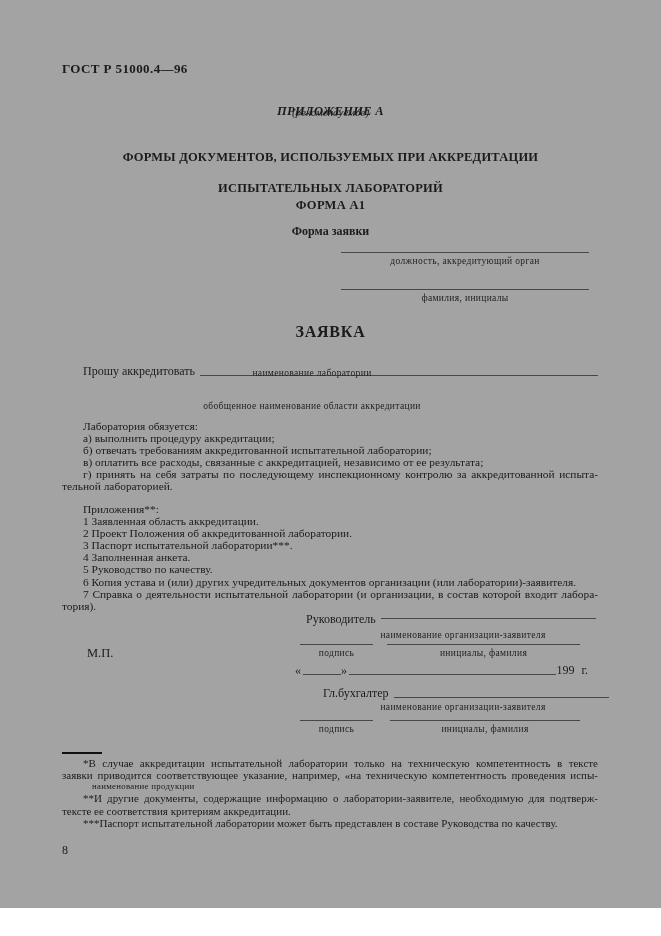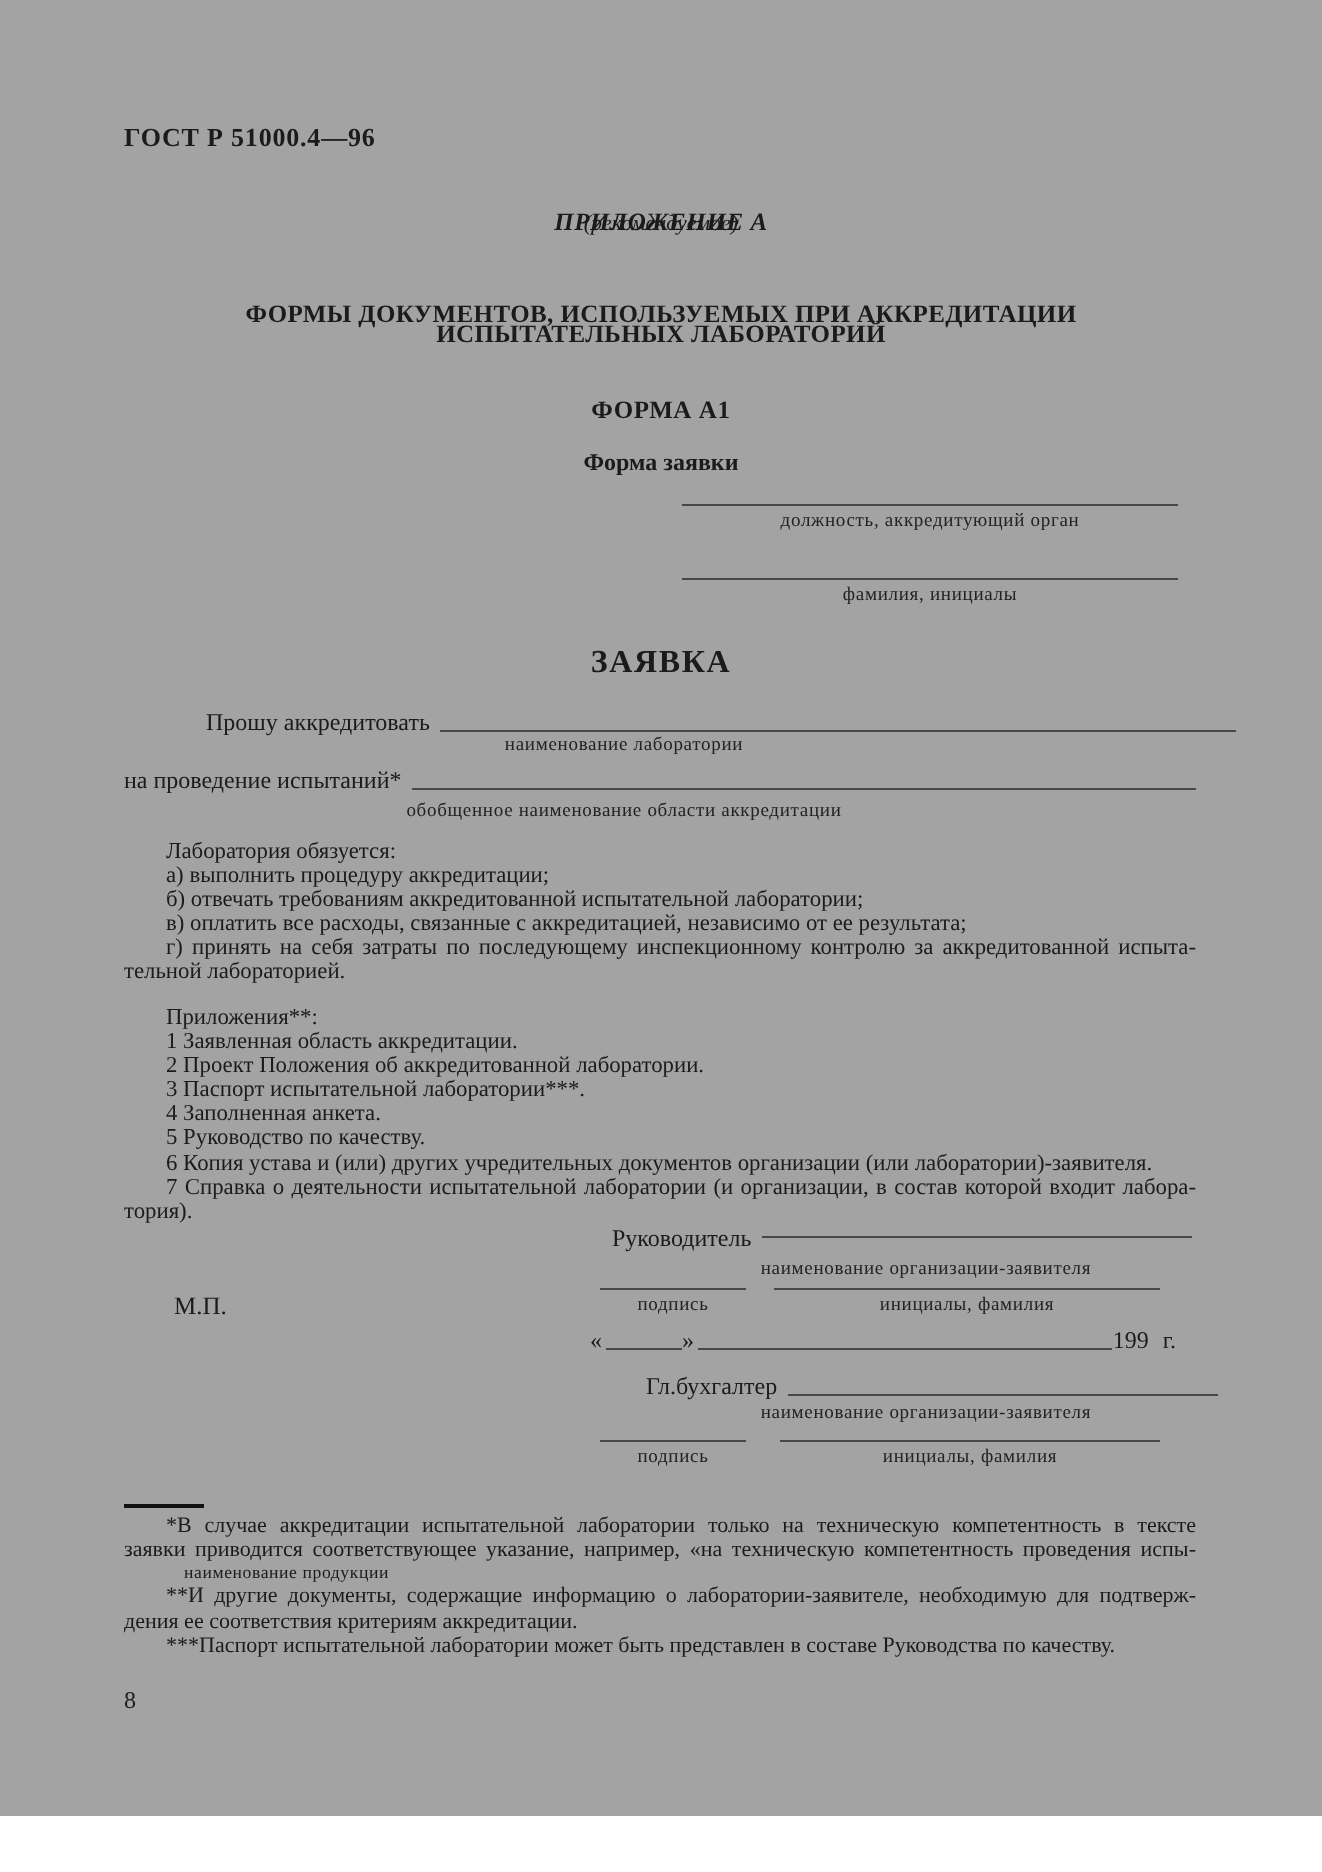--- a/index.html
+++ b/index.html
@@ -11,41 +11,41 @@
     font-family: "Liberation Serif", serif;
     overflow: hidden;
   }
   .abs { position: absolute; }
   .center { left: 0; width: 661px; text-align: center; }
 
   .doc-code { left: 62px; top: 61px; font-size: 13px; font-weight: 700; letter-spacing: 0.4px; }
   .appendix { top: 92px; font-size: 12.5px; font-weight: 700; font-style: italic; letter-spacing: 0.3px; margin-top: 12px; }
   .appendix-note { top: 106px; font-size: 11px; font-style: italic; }
   .title1 { top: 150px; font-size: 12.5px; font-weight: 700; letter-spacing: 0.2px; }
-  .title2 { top: 160px; font-size: 12.5px; font-weight: 700; letter-spacing: 0.2px; }
+  .title2 { top: 181px; font-size: 12.5px; font-weight: 700; letter-spacing: 0.2px; }
   .form-code { top: 198px; font-size: 12.5px; font-weight: 700; letter-spacing: 0.3px; }
   .form-title { top: 224px; font-size: 12px; font-weight: 700; }
   .zayavka { top: 323px; font-size: 16px; font-weight: 700; letter-spacing: 0.8px; }
 
   .rule { border-top: 1px solid #474747; height: 0; }
   .cap { font-size: 9.5px; letter-spacing: 0.35px; text-align: center; white-space: nowrap; color: #222; }
 
   .appr-line-1 { left: 341px; top: 252px; width: 248px; }
   .appr-cap-1  { left: 341px; top: 256px; width: 248px; }
   .appr-line-2 { left: 341px; top: 289px; width: 248px; }
   .appr-cap-2  { left: 341px; top: 293px; width: 248px; }
 
   .row { display: flex; align-items: flex-end; font-size: 12px; line-height: 14px; }
   .row .lbl { white-space: nowrap; }
   .row .fill { flex: 1; border-bottom: 1px solid #474747; margin: 0 0 2px 5px; height: 0; }
   .blank { border-bottom: 1px solid #474747; margin: 0 0 2px 2px; height: 0; }
   .blank-short { width: 38px; }
   .blank-long { flex: 1; }
 
-  .request-row { left: 83px; top: 354px; width: 515px; margin-left: 20px; }
+  .request-row { left: 83px; top: 364px; width: 515px; }
   .request-cap { left: 232px; top: 368px; width: 160px; }
   .scope-row   { left: 62px; top: 383px; width: 536px; }
   .scope-cap   { left: 200px; top: 401px; width: 224px; }
 
   .txt { font-size: 11.4px; line-height: 12.1px; }
   .txt .ln { white-space: nowrap; }
   .ind { padding-left: 21px; }
   .j { text-align: justify; text-align-last: justify; }
 
   .obligations { left: 62px; top: 420px; width: 536px; }
@@ -97,24 +97,20 @@
   <div class="abs cap appr-cap-2">фамилия, инициалы</div>
 
   <div class="abs center zayavka">ЗАЯВКА</div>
 
   <div class="abs row request-row">
     <span class="lbl">Прошу аккредитовать</span>
     <span class="fill"></span>
   </div>
   <div class="abs cap request-cap">наименование лаборатории</div>
 
-  <div class="abs row scope-row">
-    <span class="lbl">на проведение испытаний*</span>
-    <span class="fill"></span>
-  </div>
   <div class="abs cap scope-cap">обобщенное наименование области аккредитации</div>
 
   <div class="abs txt obligations">
     <div class="ln ind">Лаборатория обязуется:</div>
     <div class="ln ind">а) выполнить процедуру аккредитации;</div>
     <div class="ln ind">б) отвечать требованиям аккредитованной испытательной лаборатории;</div>
     <div class="ln ind">в) оплатить все расходы, связанные с аккредитацией, независимо от ее результата;</div>
     <div class="ln ind j">г) принять на себя затраты по последующему инспекционному контролю за аккредитованной испыта-</div>
     <div class="ln">тельной лабораторией.</div>
   </div>
@@ -161,19 +157,19 @@
   <div class="abs rule sl-2b"></div>
   <div class="abs cap sc-2a">подпись</div>
   <div class="abs cap sc-2b">инициалы, фамилия</div>
 
   <div class="abs fn-sep"></div>
   <div class="abs footnotes">
     <div class="ln ind j">*В случае аккредитации испытательной лаборатории только на техническую компетентность в тексте</div>
     <div class="ln j">заявки приводится соответствующее указание, например, «на техническую компетентность проведения испы-</div>
     <div class="fn-cap">наименование продукции</div>
     <div class="ln ind j">**И другие документы, содержащие информацию о лаборатории-заявителе, необходимую для подтверж-</div>
-    <div class="ln">дения ее соответствия критериям аккредитации.</div>
+    <div class="ln">тексте ее соответствия критериям аккредитации.</div>
     <div class="ln ind">***Паспорт испытательной лаборатории может быть представлен в составе Руководства по качеству.</div>
   </div>
 
   <div class="abs page-num">8</div>
 
 </div>
 
 </body></html>

